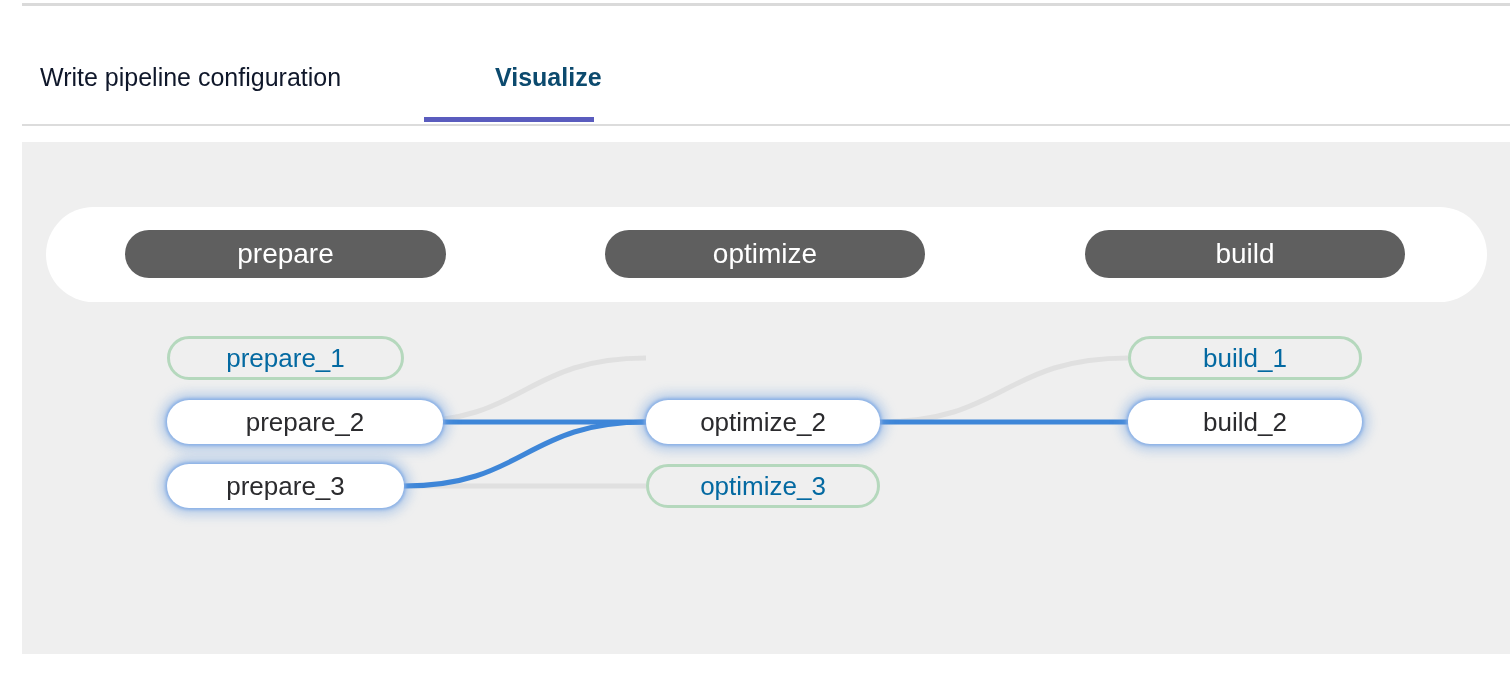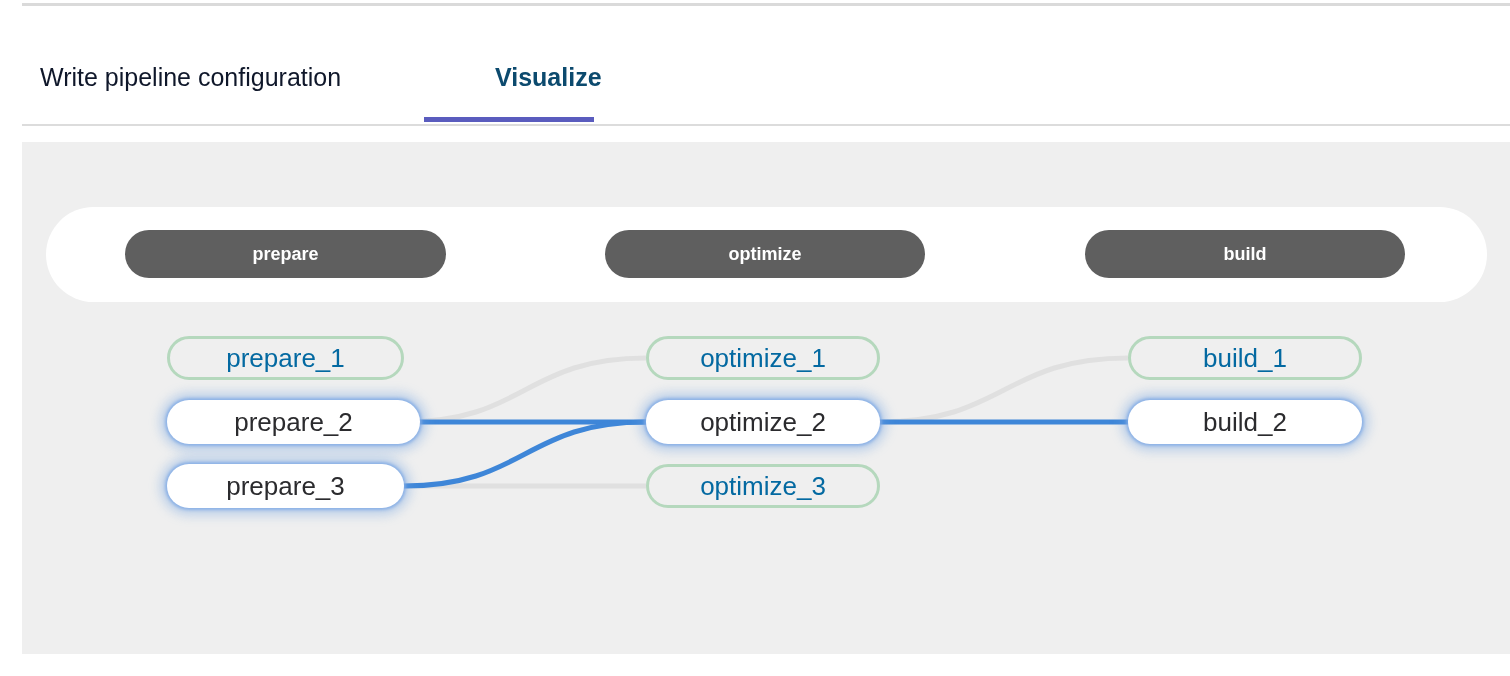--- a/index.html
+++ b/index.html
@@ -57,22 +57,22 @@
     background: #ffffff;
     border-radius: 48px;
   }
 
   .stage-pill {
     position: absolute;
     top: 88px; height: 48px;
     border-radius: 24px;
     background: var(--pill-bg, #5f5f5f);
     color: #ffffff;
-    font-size: 18px;
-    font-weight: 700;
+    font-size: 28px;
+    font-weight: 400;
     display: flex;
     align-items: center;
     justify-content: center;
     white-space: nowrap;
   }
 
   .links-layer {
     position: absolute;
     left: 0; top: 0;
     width: 1488px; height: 512px;
@@ -120,23 +120,22 @@
         <path d="M 382 280 C 503 280, 503 216, 624 216" fill="none" stroke="#e0e0e0" stroke-width="5"></path>
         <path d="M 382 344 L 624 344" fill="none" stroke="#e0e0e0" stroke-width="5"></path>
         <path d="M 858 280 C 982 280, 982 216, 1106 216" fill="none" stroke="#e0e0e0" stroke-width="5"></path>
         <path d="M 382 280 L 624 280" fill="none" stroke="#3e86d8" stroke-width="5"></path>
         <path d="M 382 344 C 503 344, 503 280, 624 280" fill="none" stroke="#3e86d8" stroke-width="5"></path>
         <path d="M 858 280 L 1106 280" fill="none" stroke="#3e86d8" stroke-width="5"></path>
       </svg>
 
   <div class="stage-pill" style="left: 103px; width: 321px;">prepare</div>
       <div class="job-node dimmed" style="left: 145px; width: 237px; top: 194px;">prepare_1</div>
-      <div class="job-node highlighted" style="left: 145px; width: 253px; top: 258px;">prepare_2</div>
+      <div class="job-node highlighted" style="left: 145px; width: 276px; top: 258px;">prepare_2</div>
       <div class="job-node highlighted" style="left: 145px; width: 237px; top: 322px;">prepare_3</div>
       <div class="stage-pill" style="left: 583px; width: 320px;">optimize</div>
-      <div class="job-node dimmed" style="left: 624px; width: 234px; top: 194px;">optimize_1</div>
       <div class="job-node highlighted" style="left: 624px; width: 234px; top: 258px;">optimize_2</div>
       <div class="job-node dimmed" style="left: 624px; width: 234px; top: 322px;">optimize_3</div>
       <div class="stage-pill" style="left: 1063px; width: 320px; text-align: right;">build</div>
       <div class="job-node dimmed" style="left: 1106px; width: 234px; top: 194px;">build_1</div>
       <div class="job-node highlighted" style="left: 1106px; width: 234px; top: 258px;">build_2</div>
     </div>
 </div>
 
 </body></html>

